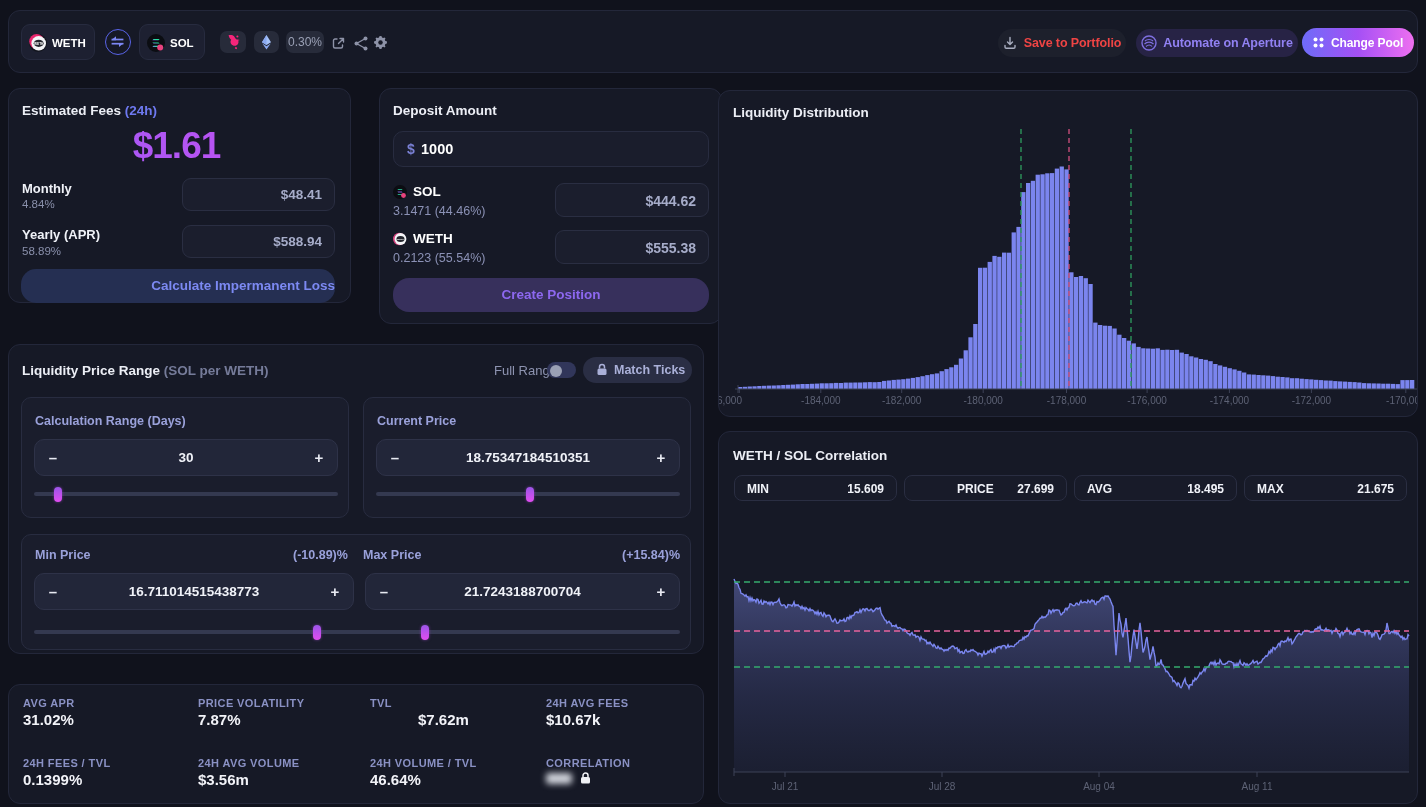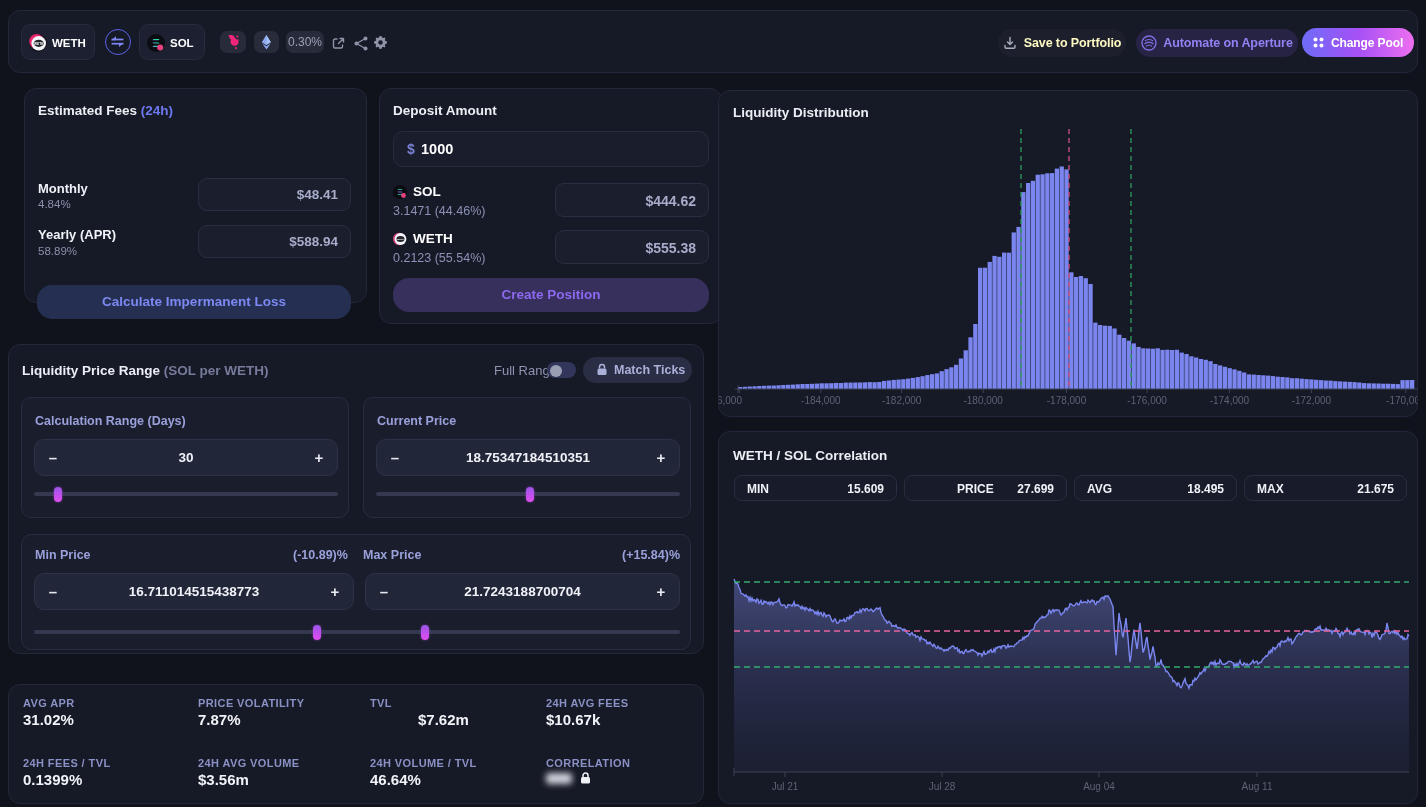--- a/index.html
+++ b/index.html
@@ -95,21 +95,21 @@
       <circle cx="2.5" cy="7.5" r="2" fill="#8e93a8"></circle>
       <circle cx="11.5" cy="12.5" r="2" fill="#8e93a8"></circle>
     <path d="M11.5 2.5 L2.5 7.5 L11.5 12.5" stroke="#8e93a8" stroke-width="1.3" fill="none"></path>
   </svg>
 
   <svg class="abs" style="left:364px;top:24px;" width="15" height="15" viewBox="0 0 16 16">
     <path d="M8 1 l1.2 .2 .4 1.5 1.3 .6 1.4 -.7 1 1 -.7 1.4 .6 1.3 1.5 .4 .2 1.2 -.2 1.2 -1.5 .4 -.6 1.3 .7 1.4 -1 1 -1.4 -.7 -1.3 .6 -.4 1.5 -1.2 .2 -1.2 -.2 -.4 -1.5 -1.3 -.6 -1.4 .7 -1 -1 .7 -1.4 -.6 -1.3 -1.5 -.4 -.2 -1.2 .2 -1.2 1.5 -.4 .6 -1.3 -.7 -1.4 1 -1 1.4 .7 1.3 -.6 .4 -1.5 z" fill="#8e93a8"></path>
     <circle cx="8" cy="8" r="2.4" fill="#161926"></circle>
   </svg>
 
-  <div class="abs btn" style="left:989px;top:18px;width:128px;height:28px;background:#1d202c;border-radius:14px;color:#fef9c3;">
+  <div class="abs btn" style="left:989px;top:18px;width:128px;height:28px;background:#1d202c;border-radius:14px;color:#ef4444;">
     <svg style="margin-right:7px;" width="14" height="14" viewBox="0 0 14 14">
       <path d="M7 1.5 V8 M4.5 6 L7 8.5 L9.5 6" stroke="#a9aec0" stroke-width="1.4" fill="none" stroke-linecap="round" stroke-linejoin="round"></path>
       <path d="M2 9.5 V11 a1.3 1.3 0 0 0 1.3 1.3 h7.4 A1.3 1.3 0 0 0 12 11 V9.5" stroke="#a9aec0" stroke-width="1.4" fill="none" stroke-linecap="round"></path>
     </svg>
       <span>Save to Portfolio</span>
   </div>
   <div class="abs btn" style="left:1127px;top:18px;width:162px;height:28px;background:#272345;border-radius:14px;color:#9181f2;">
     <svg style="margin-right:6px;" width="16" height="16" viewBox="0 0 16 16">
       <circle cx="8" cy="8" r="7" fill="none" stroke="#7e6fe0" stroke-width="1.4"></circle>
       <path d="M4 6 c2 -2 6 -2 8 0 M3.5 9 c2.5 -2.5 6.5 -2.5 9 0 M5 11.5 c2 -2 4.5 -2 6 0" stroke="#7e6fe0" stroke-width="1.1" fill="none"></path>
@@ -120,33 +120,34 @@
     <svg style="margin-right:7px;" width="11" height="11" viewBox="0 0 11 11">
       <circle cx="2.5" cy="2.5" r="2" fill="#fff"></circle>
         <circle cx="8.5" cy="2.5" r="2" fill="#fff"></circle>
       <circle cx="2.5" cy="8.5" r="2" fill="#fff"></circle>
         <circle cx="8.5" cy="8.5" r="2" fill="#fff"></circle>
     </svg>
       <span>Change Pool</span>
   </div>
 </div>
 
-<div class="card" style="left:8px;top:88px;width:343px;height:215px;margin-left:16px;">
+<div class="card" style="left:8px;top:88px;width:343px;height:215px;">
   <div class="abs ttl" style="left:13px;top:14px;">Estimated Fees <span style="color:#6e79f0;">(24h)</span></div>
+  <div class="abs" style="left:-3px;top:36px;width:100%;text-align:center;font-size:37px;letter-spacing:-1px;font-weight:bold;background:linear-gradient(90deg,#9b5cf6,#c94ef0);-webkit-background-clip:text;background-clip:text;color:transparent;">$1.61</div>
   <div class="abs" style="left:13px;top:92px;font-size:13px;font-weight:bold;color:#f0f2f8;">Monthly</div>
   <div class="abs sub" style="left:13px;top:109px;">4.84%</div>
   <div class="ibox" style="left:173px;top:89px;width:153px;height:33px;">
       <span class="abs val" style="right:12px;top:8px;">$48.41</span>
     </div>
   <div class="abs" style="left:13px;top:138px;font-size:13px;font-weight:bold;color:#f0f2f8;">Yearly (APR)</div>
   <div class="abs sub" style="left:13px;top:156px;">58.89%</div>
   <div class="ibox" style="left:173px;top:136px;width:153px;height:33px;">
       <span class="abs val" style="right:12px;top:8px;">$588.94</span>
     </div>
-  <div class="abs" style="left:12px;top:196px;width:314px;height:34px;background:#252f52;border-radius:15px;text-align:center;line-height:34px;color:#7c89f2;font-weight:bold;font-size:13.5px;">Calculate Impermanent Loss</div>
+  <div class="abs" style="left:12px;top:180px;width:314px;height:34px;background:#252f52;border-radius:15px;text-align:right;line-height:34px;color:#7c89f2;font-weight:bold;font-size:13.5px;">Calculate Impermanent Loss</div>
 </div>
 
 <div class="card" style="left:363px;top:88px;width:343px;height:236px;margin-left:16px;">
   <div class="abs ttl" style="left:13px;top:14px;">Deposit Amount</div>
   <div class="inner" style="left:13px;top:42px;width:316px;height:36px;">
       <span class="abs" style="left:13px;top:9px;color:#7a81d5;font-weight:bold;font-size:14px;">$</span>
       <span class="abs" style="left:27px;top:9px;color:#fff;font-weight:bold;font-size:14.5px;">1000</span>
     </div>
   <svg class="abs" style="left:376px;top:184px;" width="0" height="0"></svg>
   <div class="abs" style="left:13px;top:96px;width:14px;height:14px;">

